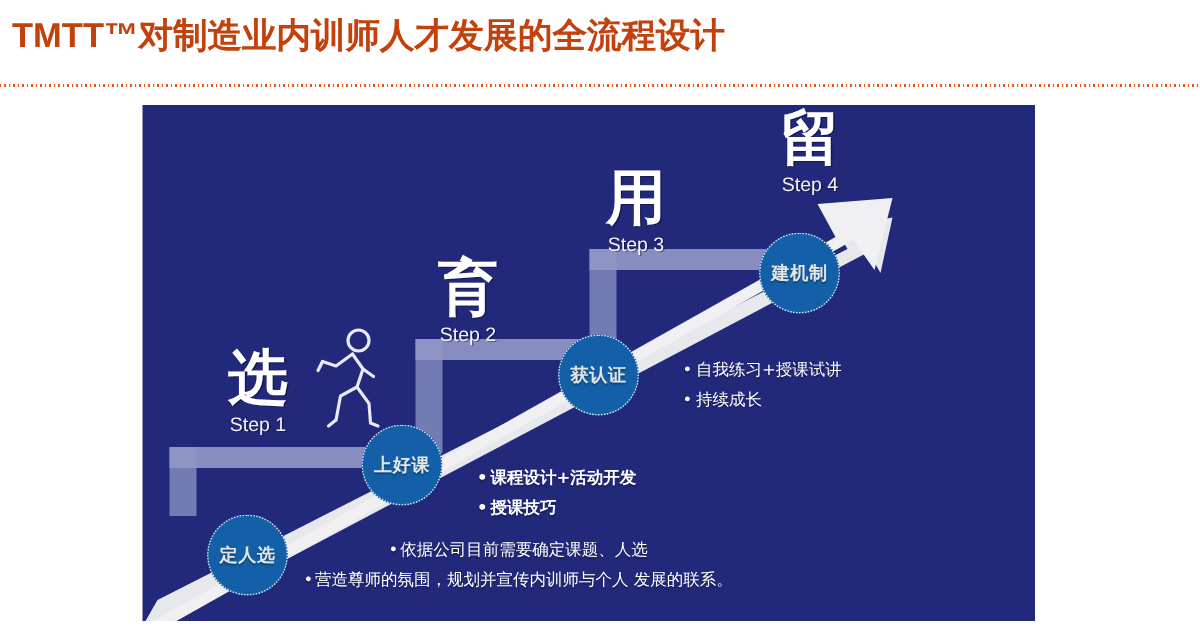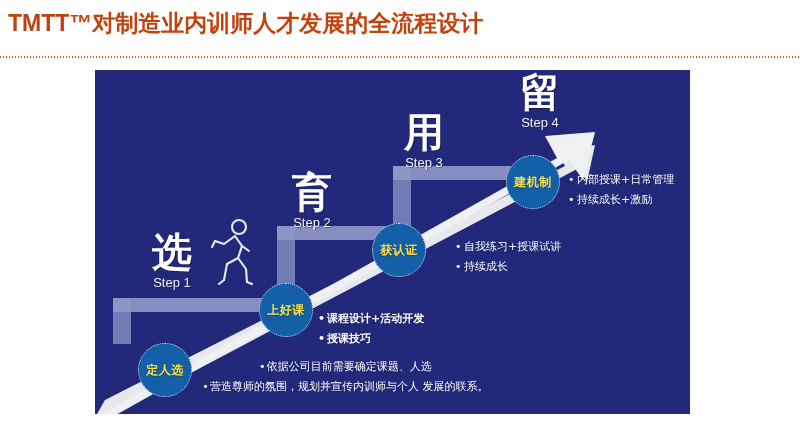--- a/index.html
+++ b/index.html
@@ -107,21 +107,21 @@
     position: absolute;
     width: 54px;
     height: 54px;
     border-radius: 50%;
     background: #1360a8;
     border: 1px dotted #dfe4f5;
     box-sizing: border-box;
     display: flex;
     align-items: center;
     justify-content: center;
-    color: #fde047;
+    color: #e5e5e5;
     font-size: 12px;
     font-weight: bold;
     letter-spacing: 0.5px;
     font-family: Liberation Sans, sans-serif;
     text-shadow: 0 1px 1px rgba(0,0,0,0.3);
     text-align: center;
   }
 
   
   .bullet-group {
@@ -197,21 +197,21 @@
   </div>
 
   <div class="stage-head" style="left:406px; top:0px; width:78px;">
     <span class="stage-glyph">留</span>
     <span class="stage-step">Step 4</span>
   </div>
 
   <div class="node-circle" style="left:43px; top:273px;">
     <span>定人选</span>
   </div>
-  <div class="node-circle" style="left:164px; top:213px;">
+  <div class="node-circle" style="left:146px; top:213px;">
     <span>上好课</span>
   </div>
   <div class="node-circle" style="left:277px; top:153px;">
     <span>获认证</span>
   </div>
   <div class="node-circle" style="left:411px; top:85px;">
     <span>建机制</span>
   </div>
 
   <div class="bullet-group" style="left:106px; top:287px;text-align:center;">
@@ -234,22 +234,14 @@
 
   <div class="bullet-group" style="left:360px; top:167px;">
     <div class="bullet-line">
       <span class="dot">•</span><span>自我练习+授课试讲</span>
     </div>
     <div class="bullet-line">
       <span class="dot">•</span><span>持续成长</span>
     </div>
   </div>
 
-  <div class="bullet-group" style="left:473px; top:100px;">
-    <div class="bullet-line">
-      <span class="dot">•</span><span>内部授课+日常管理</span>
-    </div>
-    <div class="bullet-line">
-      <span class="dot">•</span><span>持续成长+激励</span>
-    </div>
-  </div>
 
 </div>
 
 </body></html>

